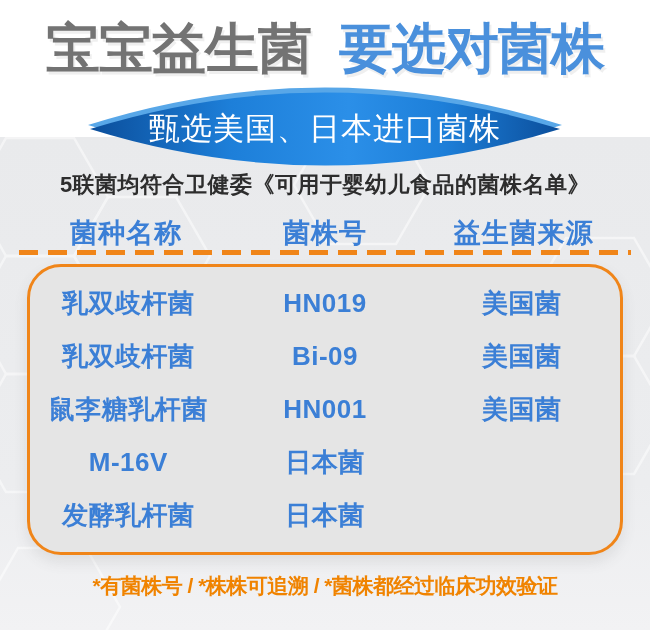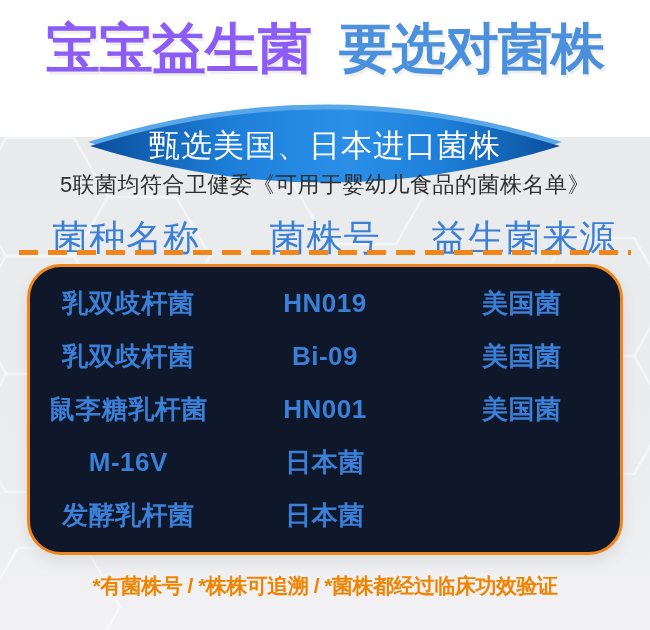--- a/index.html
+++ b/index.html
@@ -18,58 +18,58 @@
   }
   .hex-bg { position: absolute; left: 0; top: 137px; width: 650px; height: 493px; }
 
   
   .title {
     position: absolute; top: 14px; left: 0; width: 100%;
     text-align: center; font-weight: 900; font-size: 54px; line-height: 68px;
     letter-spacing: -1px; white-space: nowrap;
     text-shadow: 2px 3px 0 rgba(120,120,120,0.12);
   }
-  .t-orange { color: #8b5cf6; }
+  .t-orange { color: #737373; }
   .t-blue { color: #4a90dc; margin-left: 28px; }
 
   
-  .banner { position: absolute; top: 101px; left: 0; width: 650px; height: 84px; }
+  .banner { position: absolute; top: 84px; left: 0; width: 650px; height: 84px; }
   .banner svg { position: absolute; top: 0; left: 0; }
   .banner-text {
     position: absolute; top: 24px; left: 0; width: 100%;
     text-align: center; color: #ffffff; font-size: 31px; font-weight: 500;
     letter-spacing: 1px; white-space: nowrap;
   }
 
   .notice {
     position: absolute; top: 170px; left: 0; width: 100%;
-    text-align: center; color: #2d2d2d; font-size: 22px; font-weight: 400;
+    text-align: center; color: #2d2d2d; font-size: 22px; font-weight: 700;
     letter-spacing: 0.5px; white-space: nowrap;
   }
 
   
   .table-headers {
     position: absolute; top: 214px; left: 27px; width: 596px; height: 38px;
     display: grid; grid-template-columns: 1fr 1fr 1fr; align-items: center;
   }
   .header-cell {
-    text-align: center; color: #3b7fd6; font-size: 36px; font-weight: normal;
+    text-align: center; color: #3b7fd6; font-size: 27px; font-weight: bold;
     letter-spacing: 1px;
   }
 
   .dashed-line {
     position: absolute; top: 250px; left: 19px; width: 612px; height: 5px;
     background: repeating-linear-gradient(90deg,
       #f08519 0px, #f08519 19px, transparent 19px, transparent 29px);
   }
 
   
   .strain-box {
     position: absolute; top: 264px; left: 27px; width: 596px; height: 291px;
-    background: #0f172a; border: 3px solid #f08519; border-radius: 34px;
+    background: #e5e5e5; border: 3px solid #f08519; border-radius: 34px;
     box-shadow: 0 7px 14px rgba(90,90,90,0.12);
     display: flex; flex-direction: column; justify-content: space-around;
     padding: 10px 0;
   }
   .strain-row {
     display: grid; grid-template-columns: 1fr 1fr 1fr; align-items: center;
   }
   .strain-row span {
     text-align: center; color: #3b7fd6; font-size: 26px; font-weight: bold;
     letter-spacing: 0.5px; white-space: nowrap;

